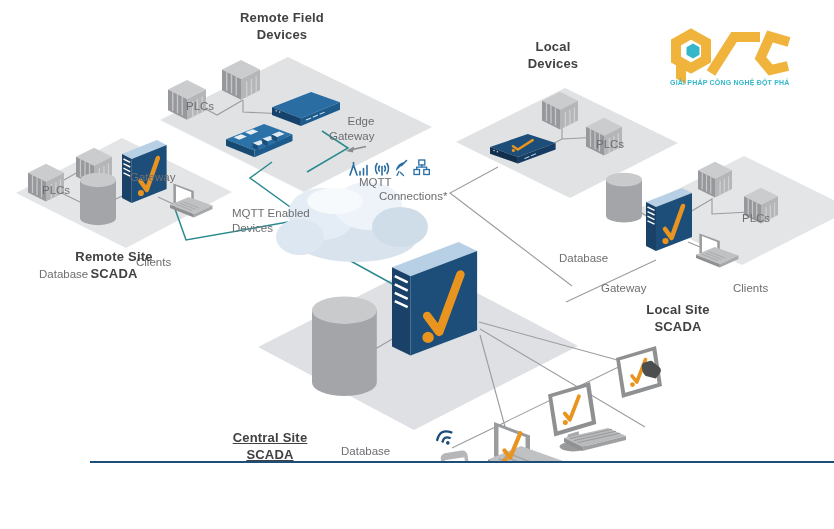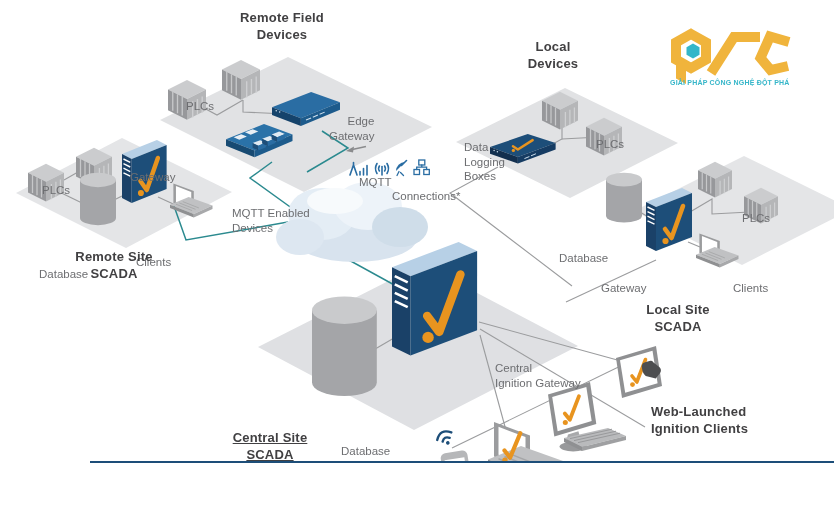--- a/index.html
+++ b/index.html
@@ -266,41 +266,34 @@
 
 <div class="lbl" style="left:42px;top:135px;">PLCs</div>
 <div class="lbl" style="left:130px;top:122px;">Gateway</div>
 <div class="lbl" style="left:136px;top:207px;">Clients</div>
 <div class="lbl" style="left:39px;top:219px;">Database</div>
 <div class="ttl ctr" style="left:96px;top:249px;margin-left:18px;">Remote Site
 SCADA</div>
 
 
 <div class="lbl" style="left:359px;top:127px;">MQTT</div>
-<div class="lbl" style="left:392px;top:141px;">Connections*</div>
+<div class="lbl" style="left:379px;top:141px;">Connections*</div>
 
 <div class="ttl ctr" style="left:553px;top:39px;">Local
 Devices</div>
-<div class="lbl" style="left:464px;top:92px;">Data
-Logging
-Boxes</div>
 <div class="lbl" style="left:596px;top:89px;">PLCs</div>
 
 <div class="lbl" style="left:559px;top:203px;">Database</div>
 <div class="lbl" style="left:601px;top:233px;">Gateway</div>
 <div class="lbl" style="left:742px;top:163px;">PLCs</div>
 <div class="lbl" style="left:733px;top:233px;">Clients</div>
 <div class="ttl ctr" style="left:678px;top:290px;margin-top:12px;">Local Site
 SCADA</div>
 
-<div class="lbl" style="left:495px;top:313px;">Central
-Ignition Gateway</div>
 <div class="lbl" style="left:341px;top:396px;">Database</div>
 <div class="ttl ctr" style="left:270px;top:430px;text-decoration:underline;">Central Site
 SCADA</div>
 
-<div class="ttl" style="left:651px;top:404px;font-weight:700;">Web-Launched
-Ignition Clients</div>
 
 <div id="tagline">GIẢI PHÁP CÔNG NGHỆ ĐỘT PHÁ</div>
 <div id="bottombar"></div>
 
 </div>
 
 </body></html>

